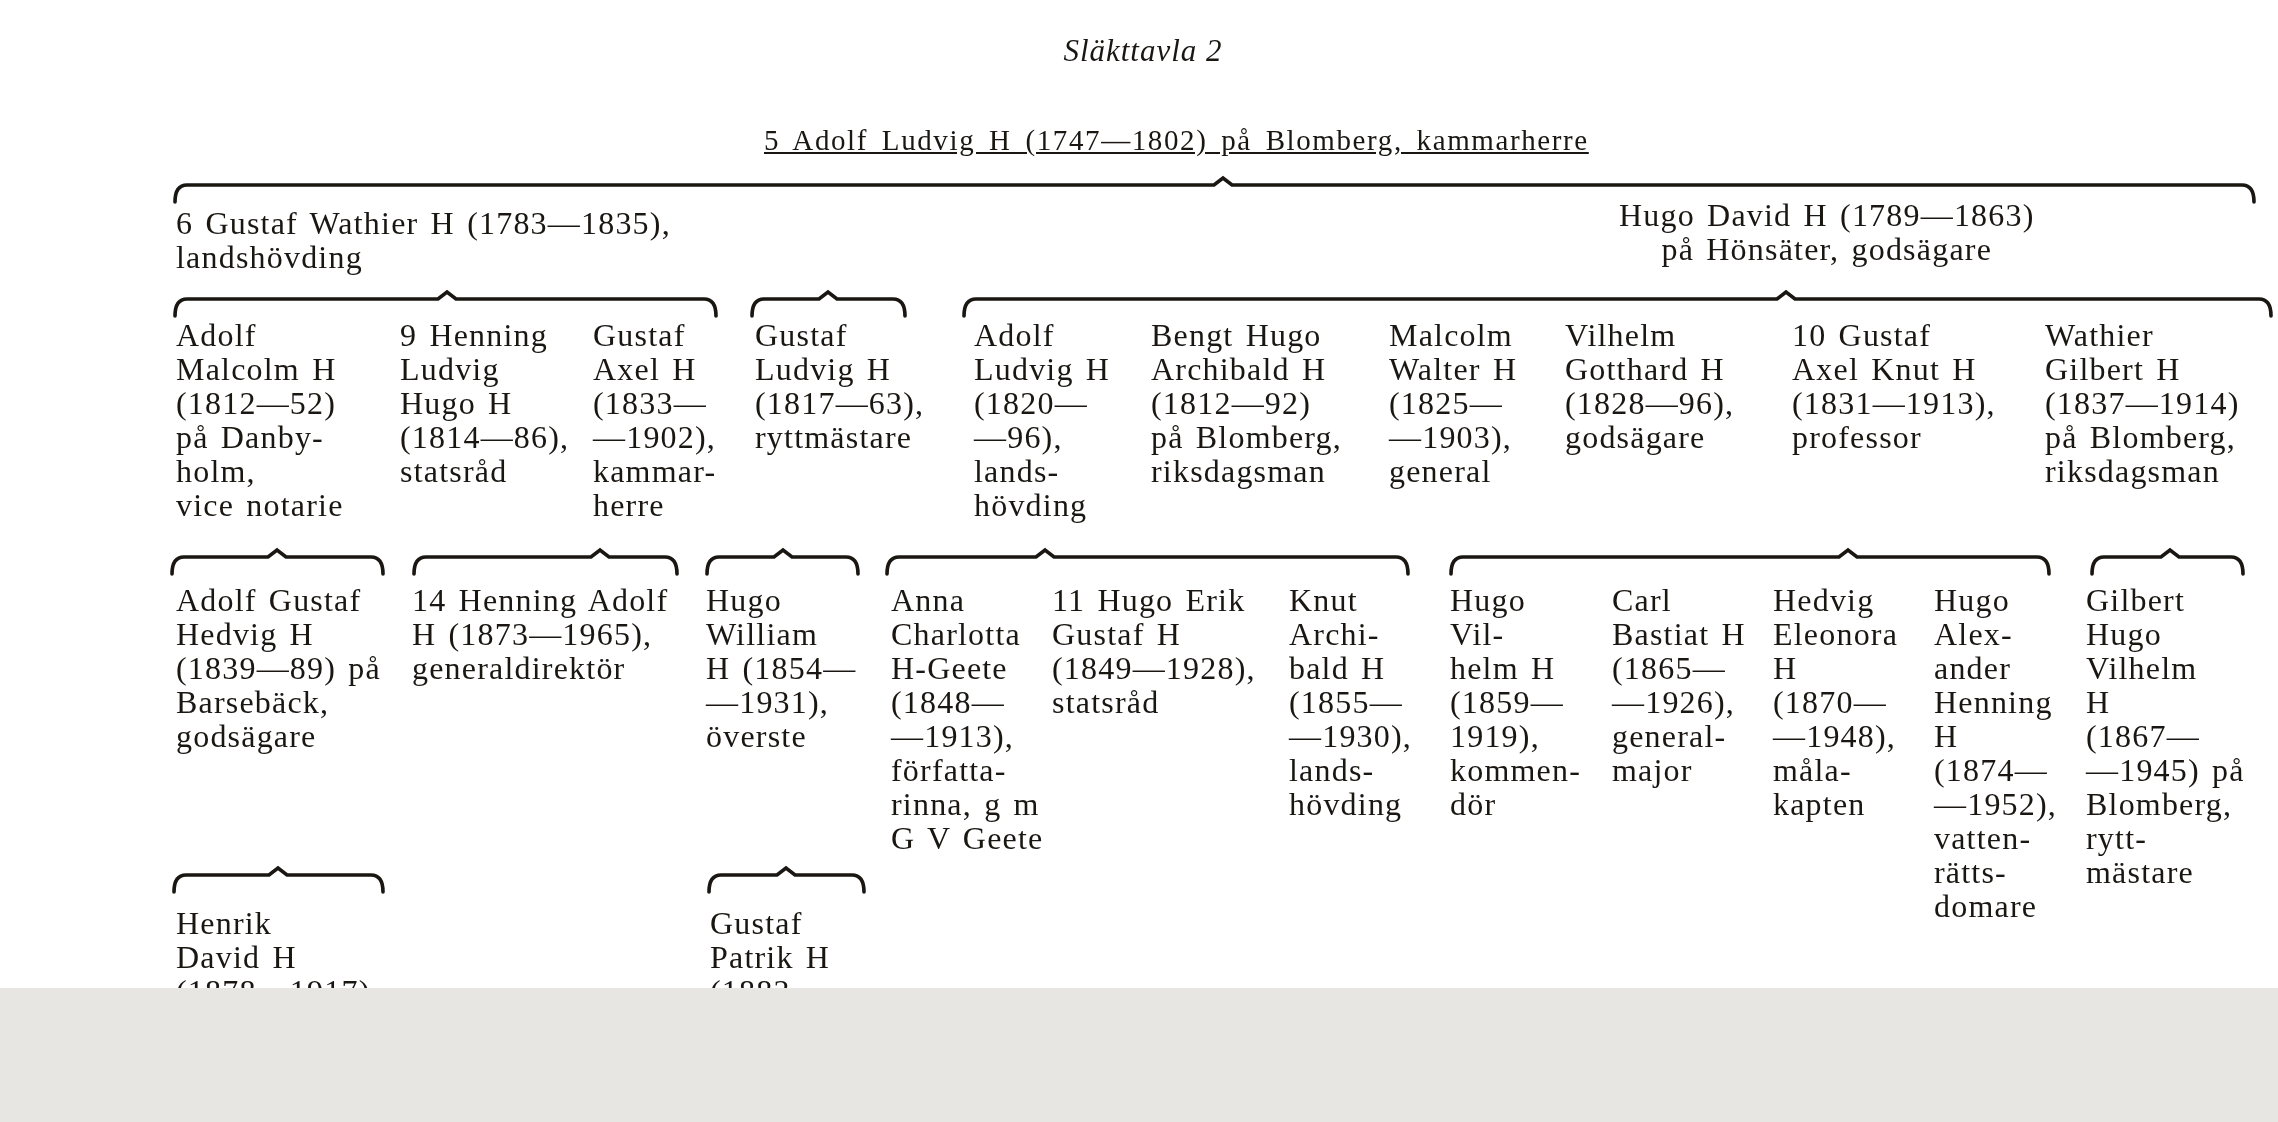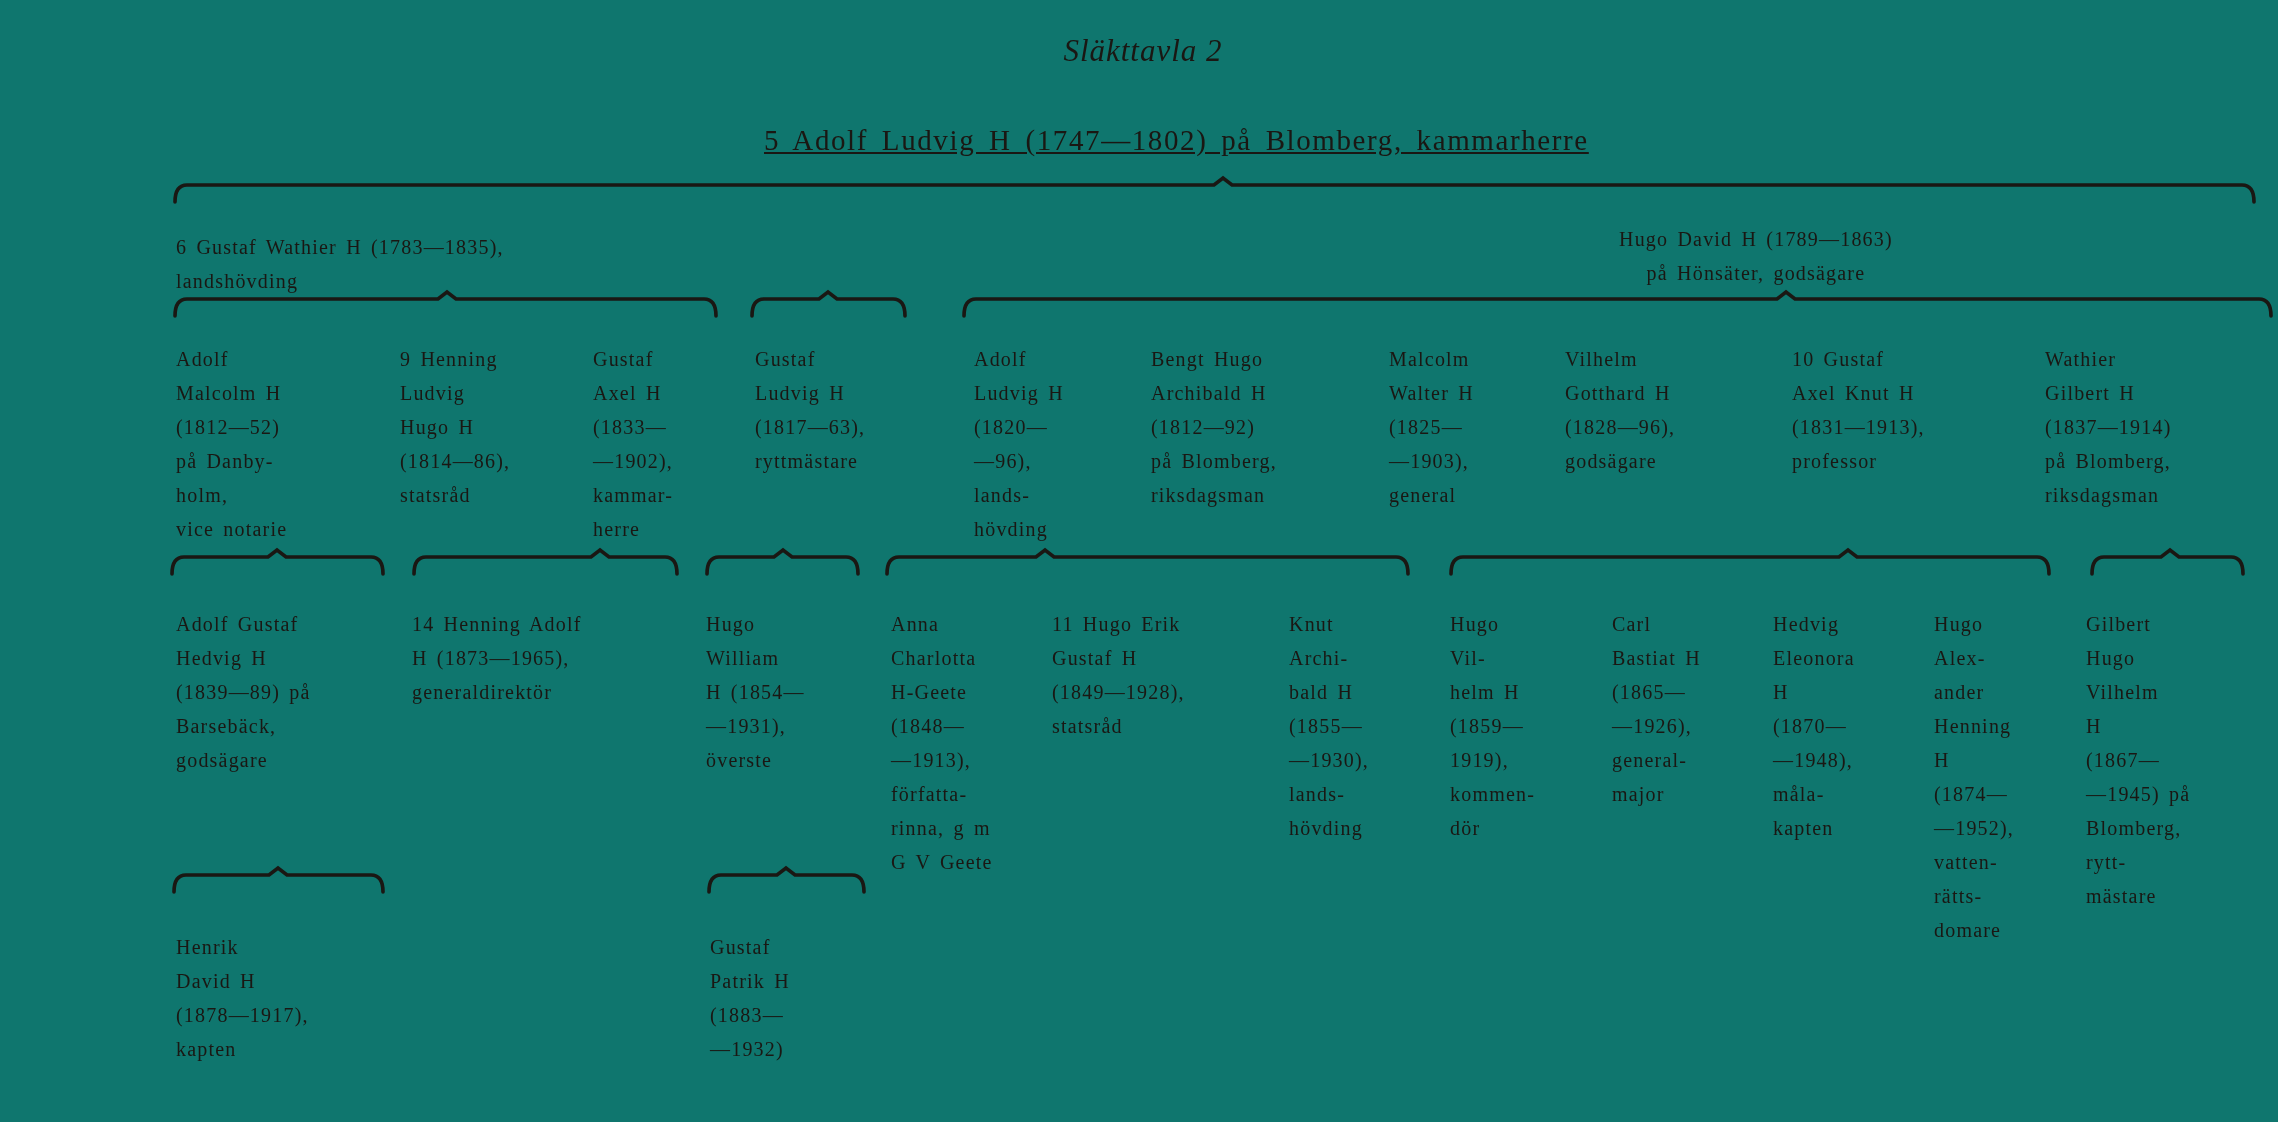--- a/index.html
+++ b/index.html
@@ -1,19 +1,19 @@
 <!DOCTYPE html>
 <html><head>
 <meta charset="utf-8">
 <style>
   html,body{margin:0;padding:0;background:#e8e6e2;}
   .page{
     position:relative;
-    width:2278px;height:1122px;
-    background:#0f766e;
+    width:2278px;height:988px;
+    background:#ffffff;
     font-family:"Liberation Serif","DejaVu Serif",serif;
     color:#1a1713;
     overflow:hidden;
   }
   .title{
     position:absolute;
     left:1143px;top:33px;
     transform:translateX(-50%);
     font-style:italic;
     font-size:31px;
@@ -24,26 +24,25 @@
     position:absolute;
     left:764px;top:124px;
     font-size:29px;
     letter-spacing:1.6px;
     word-spacing:5px;
     white-space:nowrap;
     text-decoration:underline;
   }
   .person{
     position:absolute;
-    font-size:20px;
+    font-size:32px;
     line-height:34px;
     letter-spacing:1.2px;
     word-spacing:3px;
     white-space:nowrap;
-    margin-top:24px;
   }
   .brace{
     position:absolute;
     overflow:visible;
   }
 </style>
 </head>
 <body>
 
 <div class="page">

